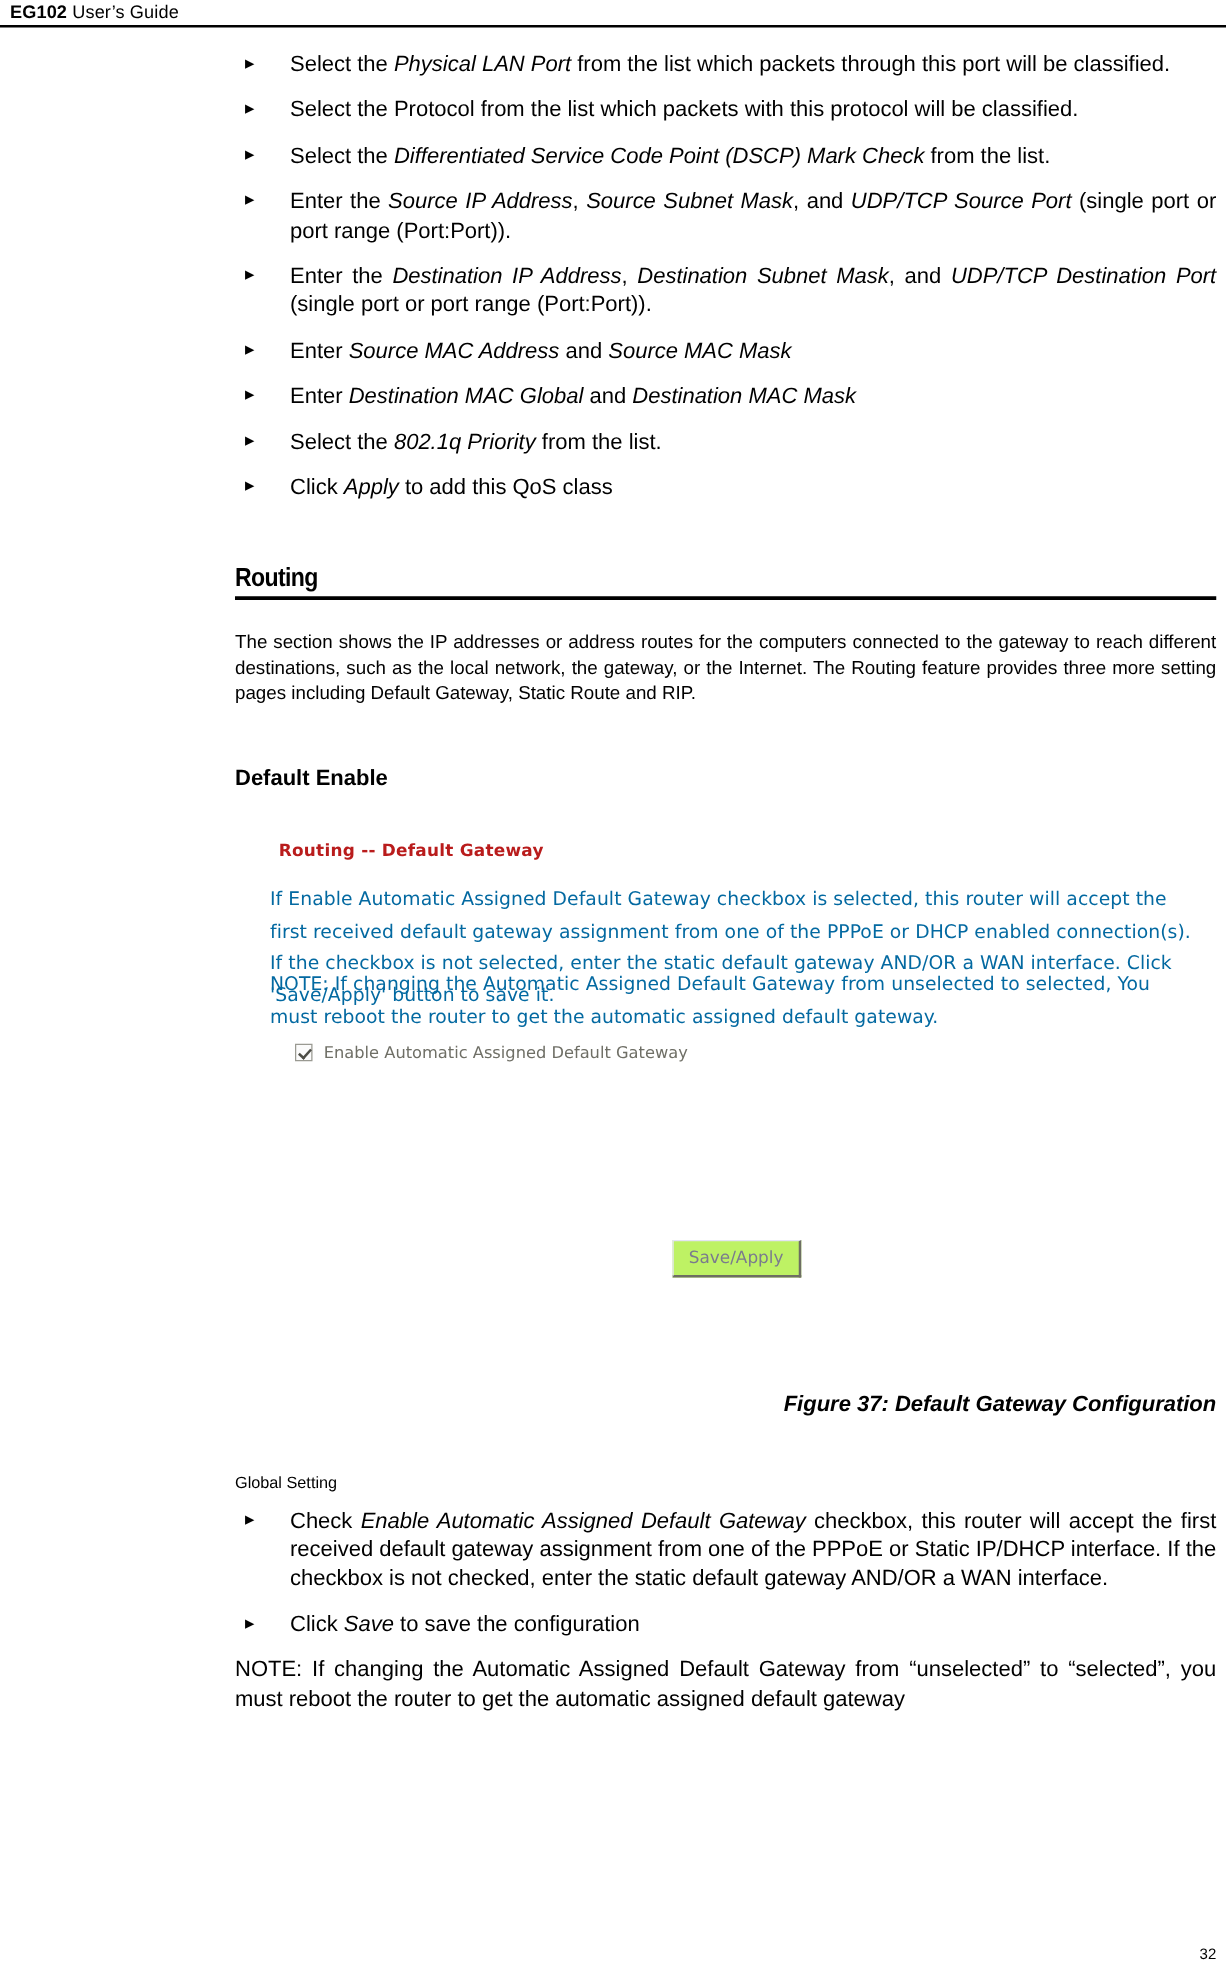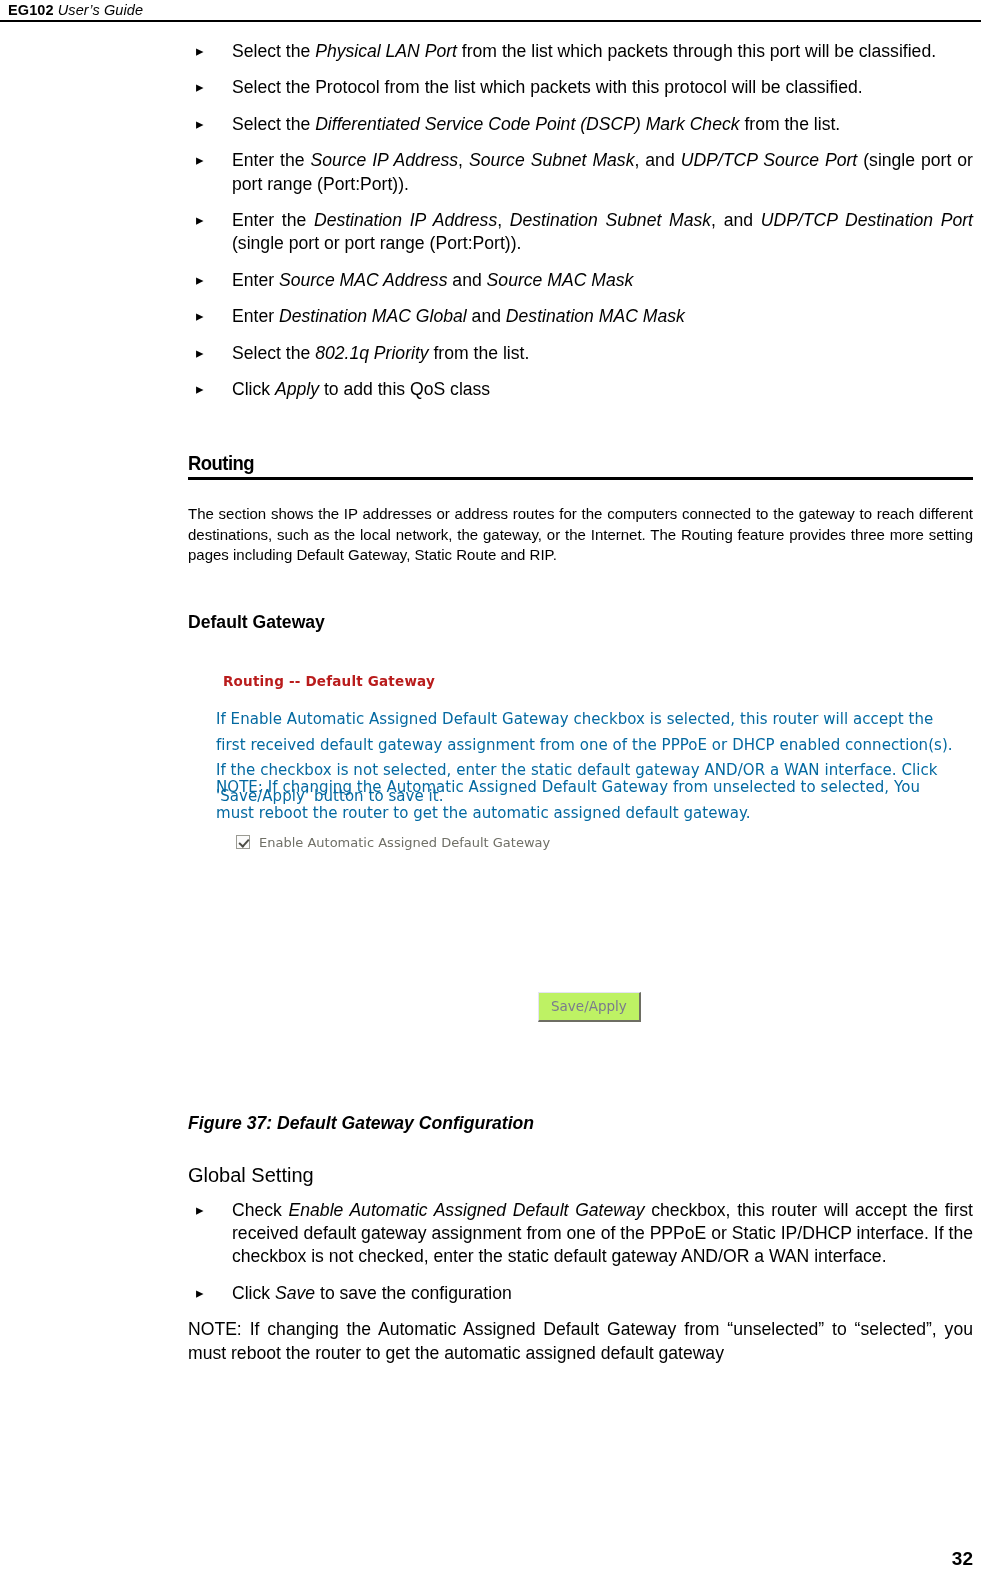--- a/index.html
+++ b/index.html
@@ -27,21 +27,20 @@
     top: 2px;
     left: 8px;
     font-size: 14.5px;
     letter-spacing: 0.1px;
     white-space: nowrap;
   }
   .hdr .hdr-id {
     font-weight: bold;
   }
   .hdr .hdr-rest {
-    font-style: italic;
   }
   .hdr-rule {
     position: absolute;
     top: 20px;
     left: 0;
     width: 981px;
     height: 2px;
     background: #000000;
   }
 
@@ -193,42 +192,43 @@
     box-sizing: border-box;
     cursor: pointer;
   }
 
   
   .fig-cap {
     font-size: 17.6px;
     font-weight: bold;
     font-style: italic;
     margin: 46px 0 0 0;
+    text-align: right;
   }
 
   .plain-line {
-    font-size: 20px;
-    margin: 30px 0 12px 0;
+    font-size: 13px;
+    margin: 44px 0 12px 0;
   }
 
   .note-para {
     font-size: 17.6px;
     line-height: 1.36;
     text-align: justify;
     text-justify: inter-word;
     margin: 12px 0 0 0;
   }
 
   
   .pageno {
     position: absolute;
     right: 8px;
     bottom: 8px;
-    font-size: 19px;
-    font-weight: bold;
+    font-size: 12px;
+    font-weight: normal;
   }
 </style>
 </head>
 <body>
 
 <div class="page">
 
   <div class="hdr">
     <span class="hdr-id">EG102</span><span class="hdr-rest"> User’s Guide</span>
   </div>
@@ -273,21 +273,21 @@
           <span class="bullet">▸</span>
           <span class="txt"><span>Click </span><i>Apply</i><span> to add this QoS class</span></span>
         </li>
       </ul>
 
     <div class="sec-wrap">
       <div class="sec-title">Routing</div>
       <div class="sec-rule"></div>
       <p class="body-para">The section shows the IP addresses or address routes for the computers connected to the gateway to reach different destinations, such as the local network, the gateway, or the Internet. The Routing feature provides three more setting pages including Default Gateway, Static Route and RIP.</p>
 
-      <div class="sub-head">Default Gateway</div>
+      <div class="sub-head">Default Enable</div>
 
       <div class="shot">
         <div class="shot-title">Routing -- Default Gateway</div>
         <div class="shot-para p1">If Enable Automatic Assigned Default Gateway checkbox is selected, this router will accept the first received default gateway assignment from one of the PPPoE or DHCP enabled connection(s). If the checkbox is not selected, enter the static default gateway AND/OR a WAN interface. Click 'Save/Apply' button to save it.</div>
         <div class="shot-para p2">NOTE: If changing the Automatic Assigned Default Gateway from unselected to selected, You must reboot the router to get the automatic assigned default gateway.</div>
         <div class="shot-check">
           <span class="cbox"></span>
           <span class="clabel">Enable Automatic Assigned Default Gateway</span>
         </div>
         <div class="shot-btn">Save/Apply</div>

